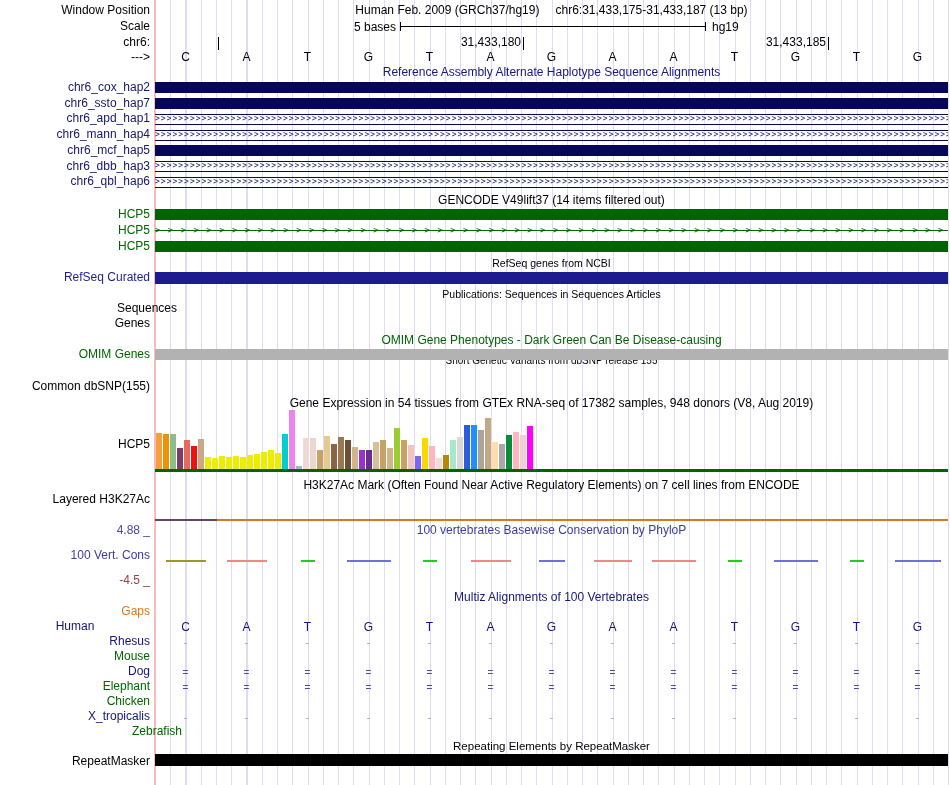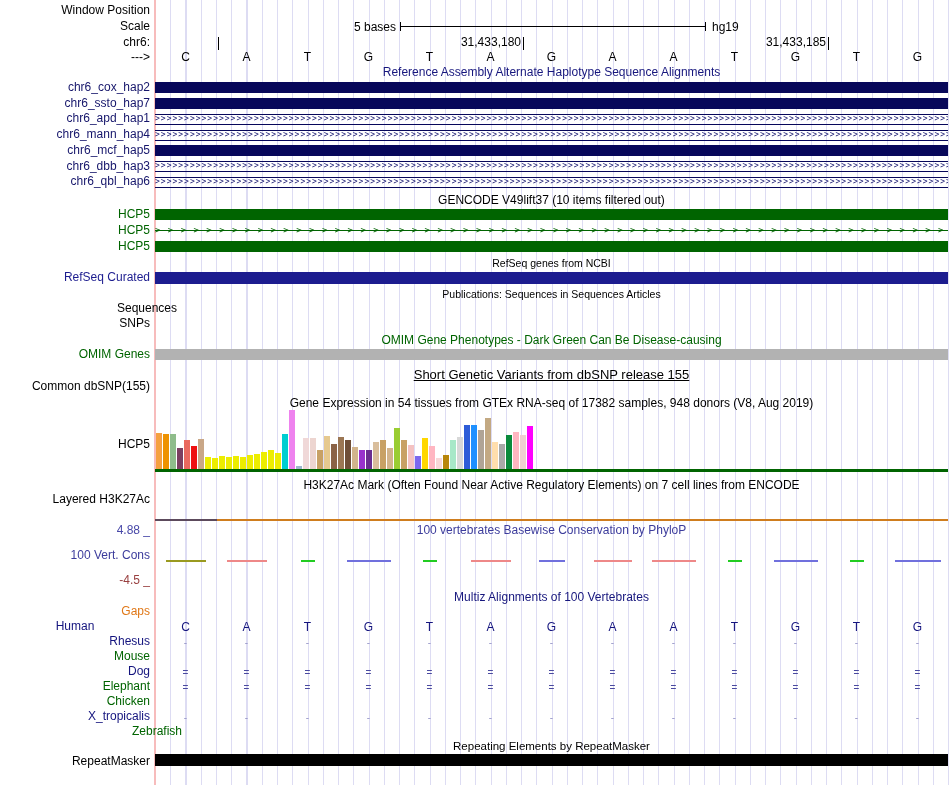--- a/index.html
+++ b/index.html
@@ -36,20 +36,24 @@
   .consdash{position:absolute;top:560px;height:2px;}
   .mmark{position:absolute;width:61px;text-align:center;}
 </style>
 </head>
 <body>
 
 <div id="app">
   <div id="gridlines" class="abs"></div>
   <div id="startline" class="abs"></div>
 
+  <div id="header1" class="abs">
+    <span>Human Feb. 2009 (GRCh37/hg19)</span>
+    <span>chr6:31,433,175-31,433,187 (13 bp)</span>
+  </div>
 
   <span class="abs" style="top:20px;left:286px;width:110px;text-align:right;font-size:12px;">5 bases</span>
   <div class="abs ruler-line" style="left:400px;width:306px;"></div>
   <div class="abs ruler-tick" style="left:400px;"></div>
   <div class="abs ruler-tick" style="left:705px;"></div>
   <span class="abs" style="top:20px;left:712px;font-size:12px;">hg19</span>
 
   <div id="coord-row">
       <div class="abs coord-tick" style="left: 218px;"></div>
       <div class="abs coord-tick" style="left: 523px;"></div>
@@ -82,46 +86,46 @@
       <div class="glabel" style="top: 112px; color: rgb(22, 22, 107);">chr6_apd_hap1</div>
       <div class="glabel" style="top: 128px; color: rgb(22, 22, 107);">chr6_mann_hap4</div>
       <div class="glabel" style="top: 144px; color: rgb(22, 22, 107);">chr6_mcf_hap5</div>
       <div class="glabel" style="top: 160px; color: rgb(22, 22, 107);">chr6_dbb_hap3</div>
       <div class="glabel" style="top: 175px; color: rgb(22, 22, 107);">chr6_qbl_hap6</div>
       <div class="glabel" style="top: 208px; color: rgb(0, 100, 0);">HCP5</div>
       <div class="glabel" style="top: 224px; color: rgb(0, 100, 0);">HCP5</div>
       <div class="glabel" style="top: 240px; color: rgb(0, 100, 0);">HCP5</div>
       <div class="glabel" style="top: 271px; color: rgb(28, 28, 143);">RefSeq Curated</div>
       <div class="glabel" style="top: 302px; color: rgb(0, 0, 0); padding-left: 27px;">Sequences</div>
-      <div class="glabel" style="top: 317px; color: rgb(0, 0, 0);">SNPs</div>
+      <div class="glabel" style="top: 317px; color: rgb(0, 0, 0);">Genes</div>
       <div class="glabel" style="top: 348px; color: rgb(0, 100, 0);">OMIM Genes</div>
       <div class="glabel" style="top: 380px; color: rgb(0, 0, 0);">Common dbSNP(155)</div>
       <div class="glabel" style="top: 438px; color: rgb(0, 0, 0);">HCP5</div>
       <div class="glabel" style="top: 493px; color: rgb(0, 0, 0);">Layered H3K27Ac</div>
       <div class="glabel" style="top: 524px; color: rgb(72, 72, 168);">4.88 _</div>
       <div class="glabel" style="top: 549px; color: rgb(60, 60, 156);">100 Vert. Cons</div>
       <div class="glabel" style="top: 574px; color: rgb(153, 64, 64);">-4.5 _</div>
       <div class="glabel" style="top: 605px; color: rgb(224, 120, 24);">Gaps</div>
       <div class="glabel" style="top: 620px; color: rgb(20, 20, 126); text-align: center;">Human</div>
       <div class="glabel" style="top: 635px; color: rgb(20, 20, 126);">Rhesus</div>
       <div class="glabel" style="top: 650px; color: rgb(0, 100, 0);">Mouse</div>
       <div class="glabel" style="top: 665px; color: rgb(20, 20, 126);">Dog</div>
       <div class="glabel" style="top: 680px; color: rgb(0, 100, 0);">Elephant</div>
       <div class="glabel" style="top: 695px; color: rgb(0, 100, 0);">Chicken</div>
       <div class="glabel" style="top: 710px; color: rgb(20, 20, 126);">X_tropicalis</div>
       <div class="glabel" style="top: 725px; color: rgb(0, 100, 0); padding-left: 32px;">Zebrafish</div>
       <div class="glabel" style="top: 755px; color: rgb(0, 0, 0);">RepeatMasker</div>
     </div>
   <div id="titles">
       <div class="title" style="top: 66px; font-size: 12px; color: rgb(22, 22, 125);">Reference Assembly Alternate Haplotype Sequence Alignments</div>
-      <div class="title" style="top: 194px; font-size: 12px; color: rgb(0, 0, 0);">GENCODE V49lift37 (10 items filtered out)</div>
+      <div class="title" style="top: 194px; font-size: 12px; color: rgb(0, 0, 0);">GENCODE V49lift37 (14 items filtered out)</div>
       <div class="title" style="top: 257px; font-size: 10.5px; color: rgb(0, 0, 0);">RefSeq genes from NCBI</div>
       <div class="title" style="top: 288px; font-size: 10.5px; color: rgb(0, 0, 0);">Publications: Sequences in Sequences Articles</div>
       <div class="title" style="top: 334px; font-size: 12px; color: rgb(0, 100, 0);">OMIM Gene Phenotypes - Dark Green Can Be Disease-causing</div>
-      <div class="title" style="top: 368px; font-size: 13px; color: rgb(0, 0, 0); text-decoration: underline;">Short Genetic Variants from dbSNP release 155</div>
+      <div class="title" style="top: 354px; font-size: 10px; color: rgb(0, 0, 0);">Short Genetic Variants from dbSNP release 155</div>
       <div class="title" style="top: 397px; font-size: 12px; color: rgb(0, 0, 0);">Gene Expression in 54 tissues from GTEx RNA-seq of 17382 samples, 948 donors (V8, Aug 2019)</div>
       <div class="title" style="top: 479px; font-size: 12px; color: rgb(0, 0, 0);">H3K27Ac Mark (Often Found Near Active Regulatory Elements) on 7 cell lines from ENCODE</div>
       <div class="title" style="top: 524px; font-size: 12px; color: rgb(60, 60, 156);">100 vertebrates Basewise Conservation by PhyloP</div>
       <div class="title" style="top: 591px; font-size: 12px; color: rgb(22, 22, 125);">Multiz Alignments of 100 Vertebrates</div>
       <div class="title" style="top: 740px; font-size: 11.5px; color: rgb(0, 0, 0);">Repeating Elements by RepeatMasker</div>
     </div>
   <div id="trackrows">
       <div class="abs bar navybar" style="top: 82px;"></div>
       <div class="abs bar navybar" style="top: 98px;"></div>
       <div class="abs bar chev" style="top: 114px;">&gt;&gt;&gt;&gt;&gt;&gt;&gt;&gt;&gt;&gt;&gt;&gt;&gt;&gt;&gt;&gt;&gt;&gt;&gt;&gt;&gt;&gt;&gt;&gt;&gt;&gt;&gt;&gt;&gt;&gt;&gt;&gt;&gt;&gt;&gt;&gt;&gt;&gt;&gt;&gt;&gt;&gt;&gt;&gt;&gt;&gt;&gt;&gt;&gt;&gt;&gt;&gt;&gt;&gt;&gt;&gt;&gt;&gt;&gt;&gt;&gt;&gt;&gt;&gt;&gt;&gt;&gt;&gt;&gt;&gt;&gt;&gt;&gt;&gt;&gt;&gt;&gt;&gt;&gt;&gt;&gt;&gt;&gt;&gt;&gt;&gt;&gt;&gt;&gt;&gt;&gt;&gt;&gt;&gt;&gt;&gt;&gt;&gt;&gt;&gt;&gt;&gt;&gt;&gt;&gt;&gt;&gt;&gt;&gt;&gt;&gt;&gt;&gt;&gt;&gt;&gt;&gt;&gt;&gt;&gt;&gt;&gt;&gt;&gt;&gt;&gt;&gt;&gt;&gt;&gt;&gt;&gt;&gt;&gt;&gt;&gt;&gt;&gt;&gt;&gt;&gt;&gt;&gt;&gt;&gt;&gt;&gt;&gt;&gt;&gt;&gt;&gt;&gt;&gt;&gt;&gt;&gt;&gt;&gt;&gt;&gt;&gt;&gt;&gt;&gt;&gt;&gt;&gt;&gt;&gt;&gt;&gt;&gt;&gt;&gt;&gt;&gt;&gt;&gt;&gt;&gt;&gt;&gt;&gt;&gt;&gt;&gt;&gt;&gt;&gt;&gt;&gt;&gt;&gt;&gt;&gt;&gt;&gt;&gt;&gt;&gt;&gt;&gt;&gt;&gt;&gt;&gt;&gt;&gt;&gt;&gt;&gt;&gt;&gt;&gt;&gt;&gt;&gt;&gt;&gt;&gt;&gt;&gt;&gt;&gt;&gt;&gt;&gt;&gt;&gt;&gt;&gt;&gt;&gt;&gt;&gt;&gt;&gt;&gt;&gt;&gt;&gt;&gt;&gt;&gt;&gt;&gt;&gt;&gt;&gt;&gt;&gt;&gt;&gt;&gt;&gt;&gt;&gt;&gt;&gt;</div>

